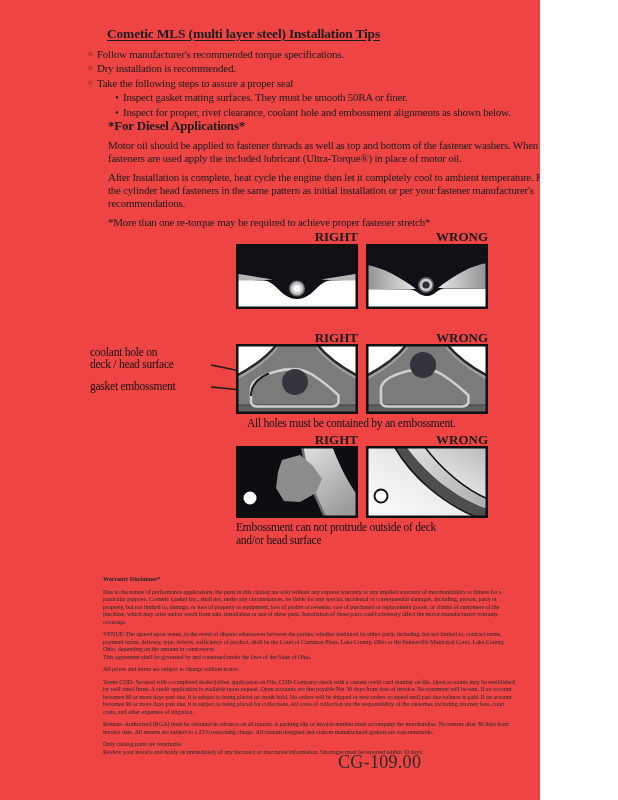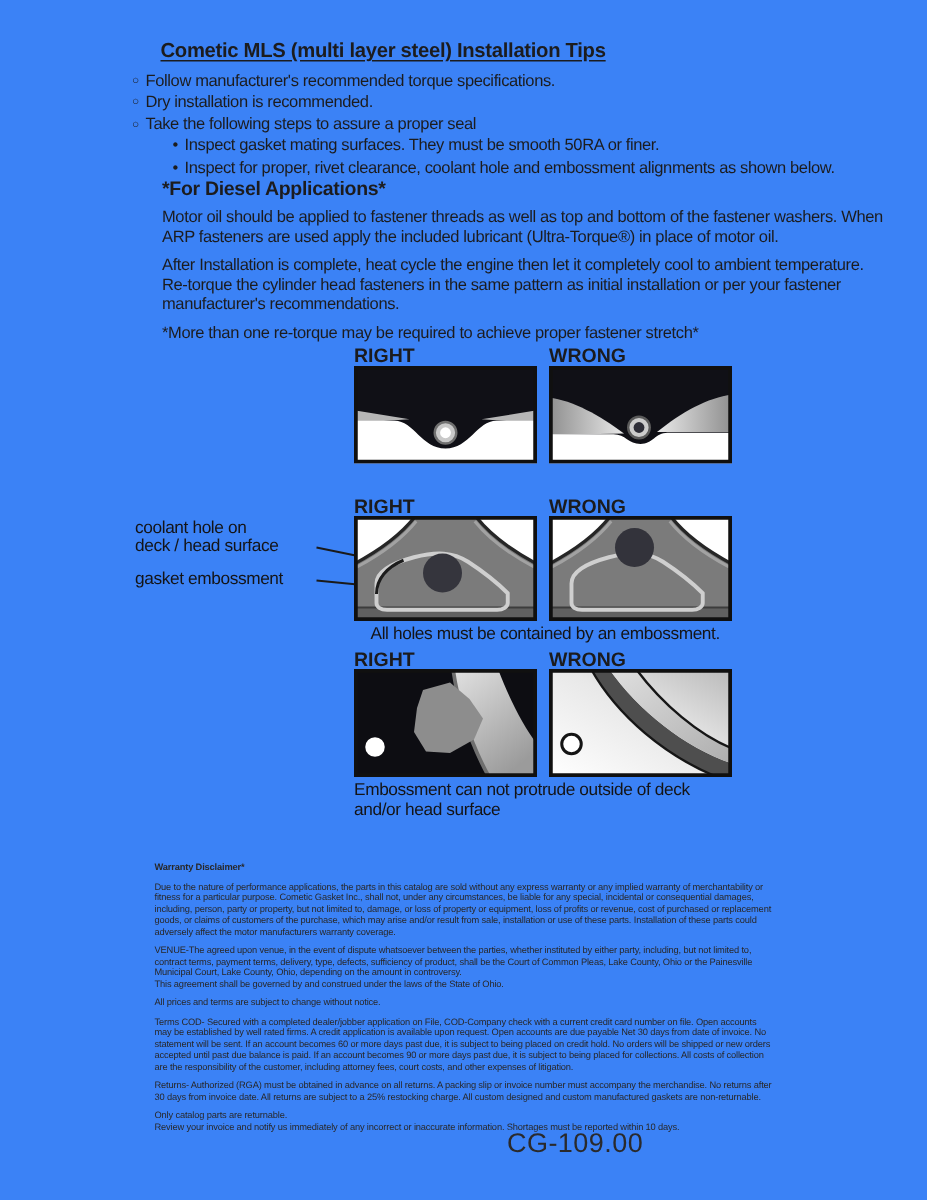--- a/index.html
+++ b/index.html
@@ -1,38 +1,38 @@
 <!DOCTYPE html>
 <html><head>
 <meta charset="utf-8">
 <style>
   html,body{margin:0;padding:0;background:#ffffff;}
   .page{
-    position:relative;width:618px;height:800px;background:#3b82f6;overflow:hidden;
-    font-family:Liberation Sans, sans-serif;color:#1c1c1e;
+    position:relative;width:540px;height:800px;background:#ef4444;overflow:hidden;
+    font-family:Liberation Serif, serif;color:#1c1c1e;
   }
   .abs{position:absolute;}
 
   .doc-title{
     left:107px;top:26px;font-size:13.5px;font-weight:bold;letter-spacing:-0.2px;
     text-decoration:underline;text-underline-offset:2px;
   }
 
   .bullets{left:88px;top:47px;width:500px;font-size:11px;letter-spacing:-0.25px;}
   .bullet-row{display:flex;line-height:14.4px;}
   .bullet-marker{width:9px;flex:none;font-size:8px;line-height:14.4px;}
   .sub{margin-left:27px;}
   .sub .bullet-marker{font-size:11px;width:8px;}
 
   .diesel{left:108px;top:119px;width:482px;font-size:11px;letter-spacing:-0.25px;line-height:13px;}
   .diesel h2{font-size:13px;margin:0 0 7px 0;letter-spacing:-0.2px;}
   .diesel p{margin:0 0 6px 0;}
 
   .diagram-labels{display:flex;width:252px;}
-  .diagram-labels span{width:122px;text-align:left;font-size:13px;font-weight:bold;color:#1b1b1d;}
+  .diagram-labels span{width:122px;text-align:right;font-size:13px;font-weight:bold;color:#1b1b1d;}
   .diagram-labels span + span{margin-left:8px;}
   .panel-row{display:flex;}
   .panel-row svg{width:122px;flex:none;display:block;}
   .panel-row svg + svg{margin-left:8px;}
   .caption{font-size:11.5px;letter-spacing:-0.25px;line-height:12.5px;color:#141416;}
 
   .side-labels{left:90px;top:346px;width:118px;text-align:left;font-size:11.5px;letter-spacing:-0.25px;line-height:12px;color:#141416;}
   .side-labels .gap{height:10px;}
 
   .leader-overlay{left:205px;top:354px;pointer-events:none;}

